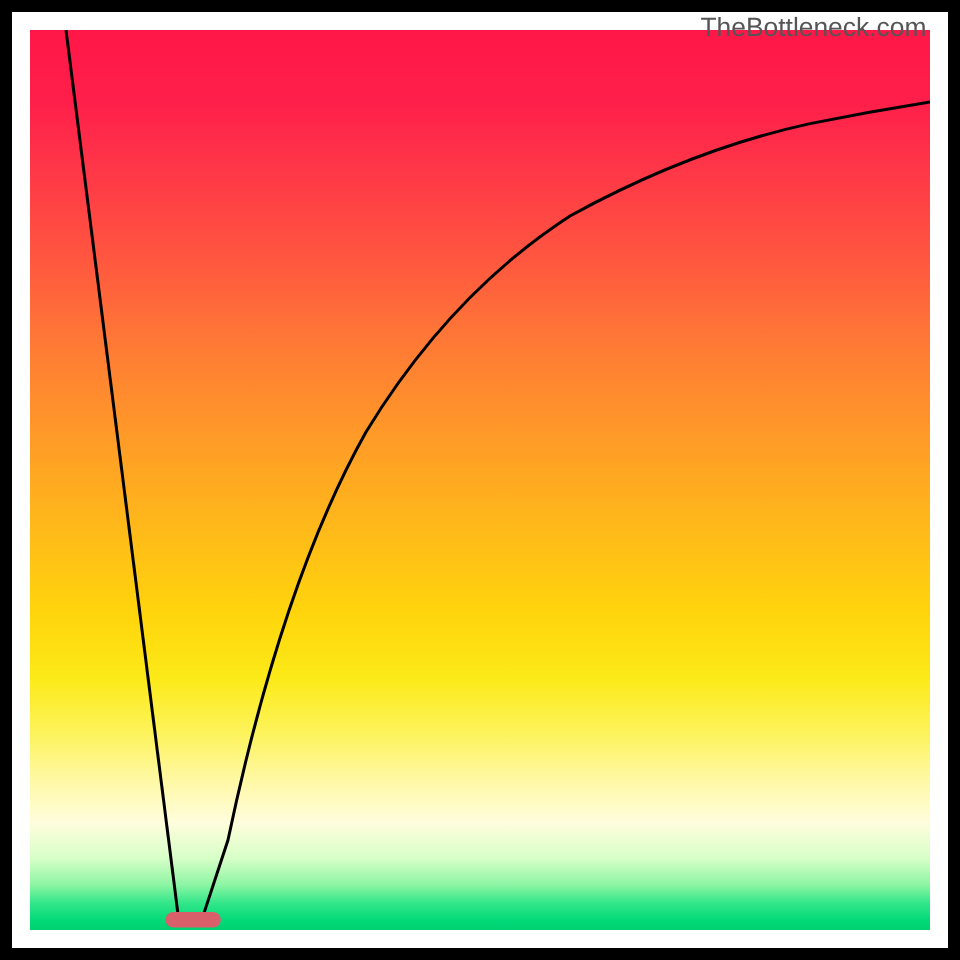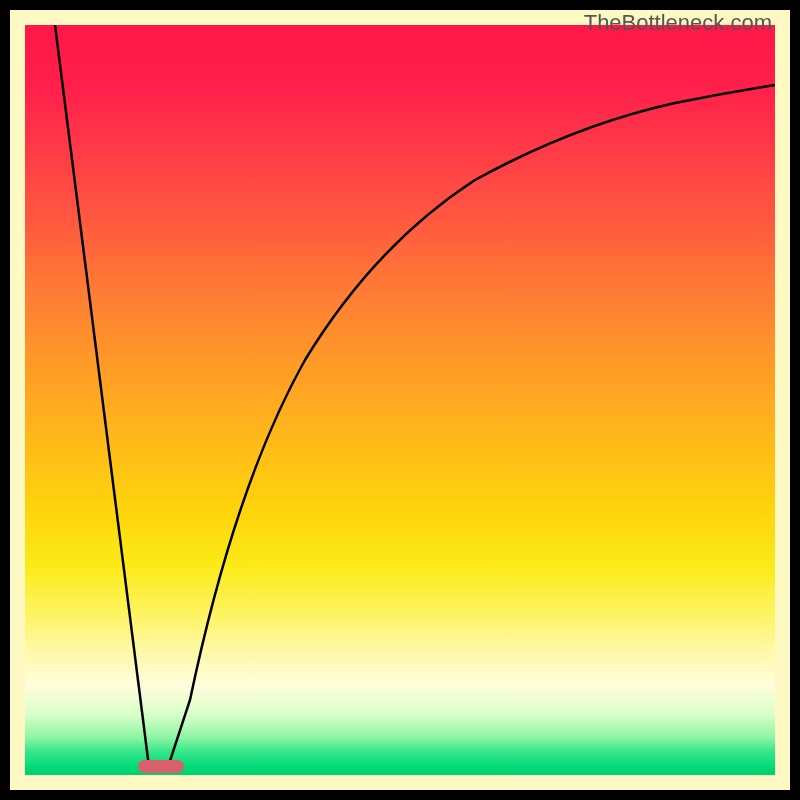--- a/index.html
+++ b/index.html
@@ -10,21 +10,21 @@
       position: relative;
       background: #000;
       font-family: Arial, sans-serif;
     }
     .chart-container {
       position: absolute;
       top: 10px;
       left: 10px;
       width: 780px;
       height: 780px;
-      background: #fef9c3;
+      background: #ffffff;
     }
     .plot-area {
       position: absolute;
       top: 15px;
       left: 15px;
       width: 750px;
       height: 750px;
       background: linear-gradient(to bottom,
         #ff1748 0%,
         #ff1f4a 8%,

